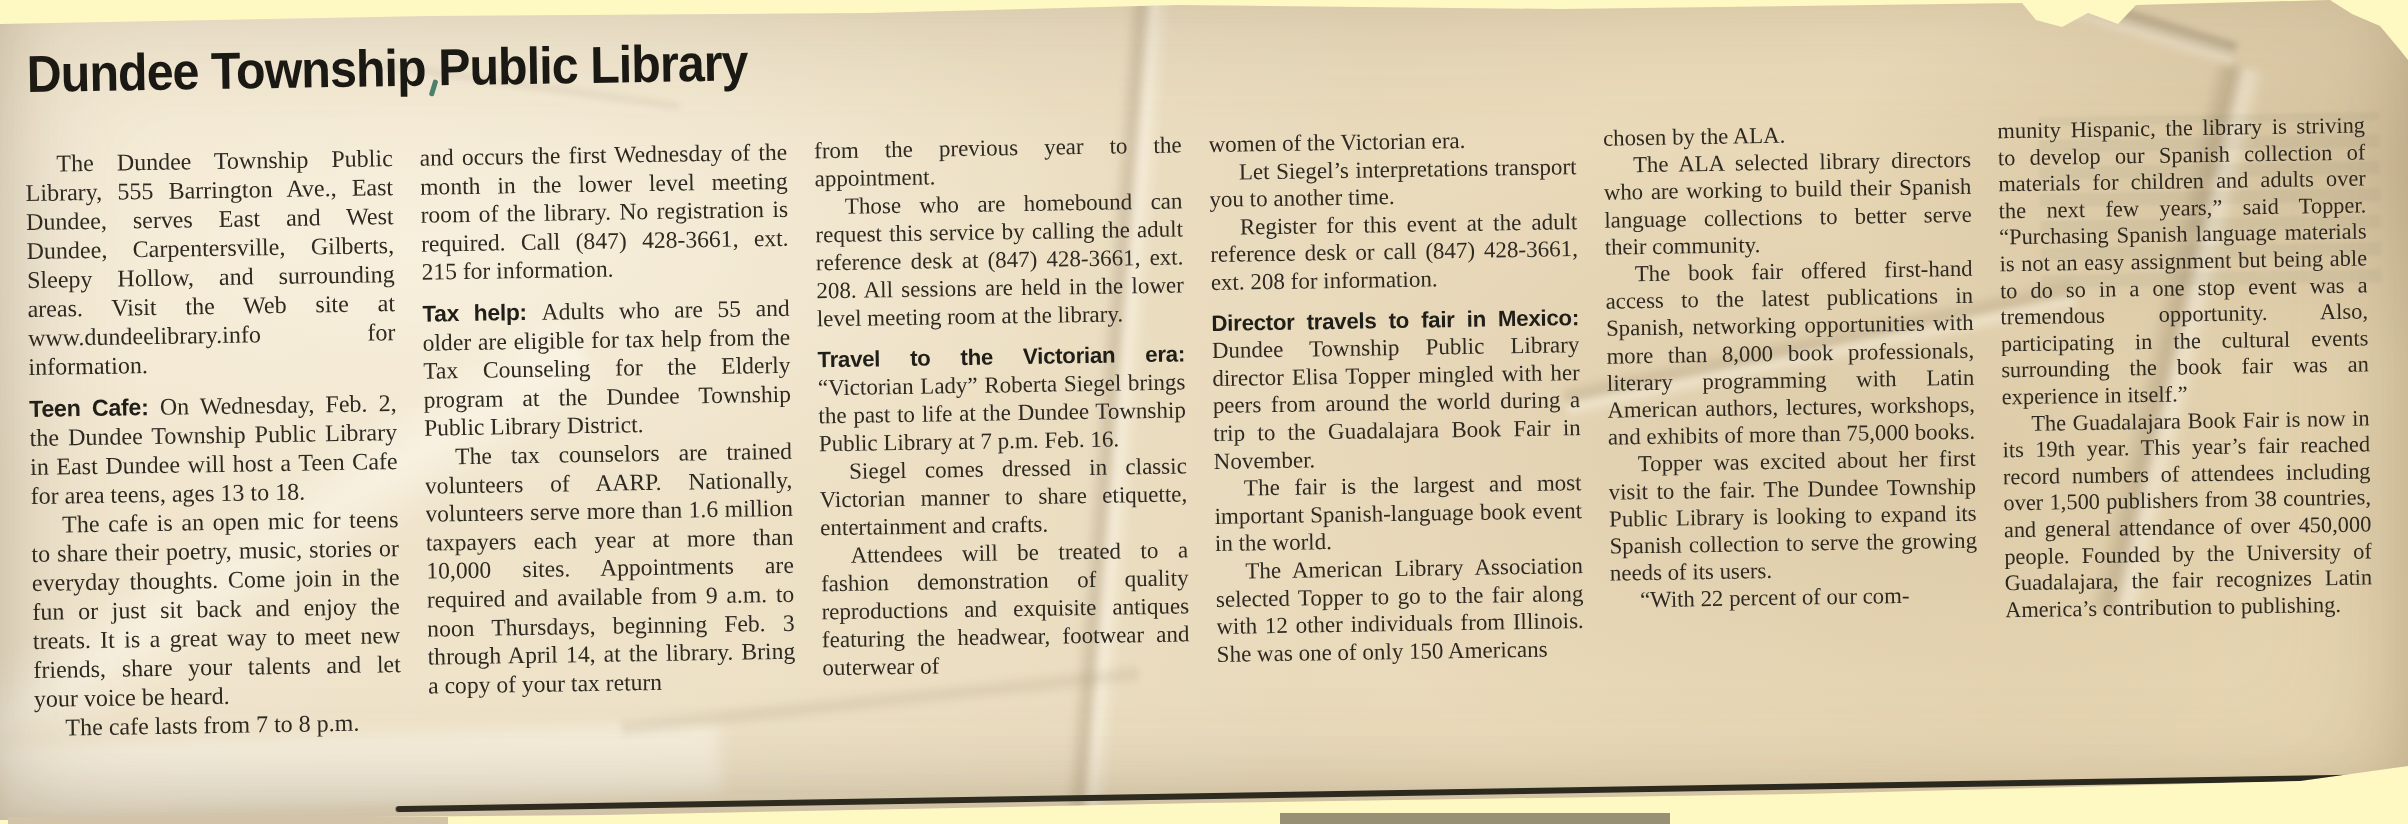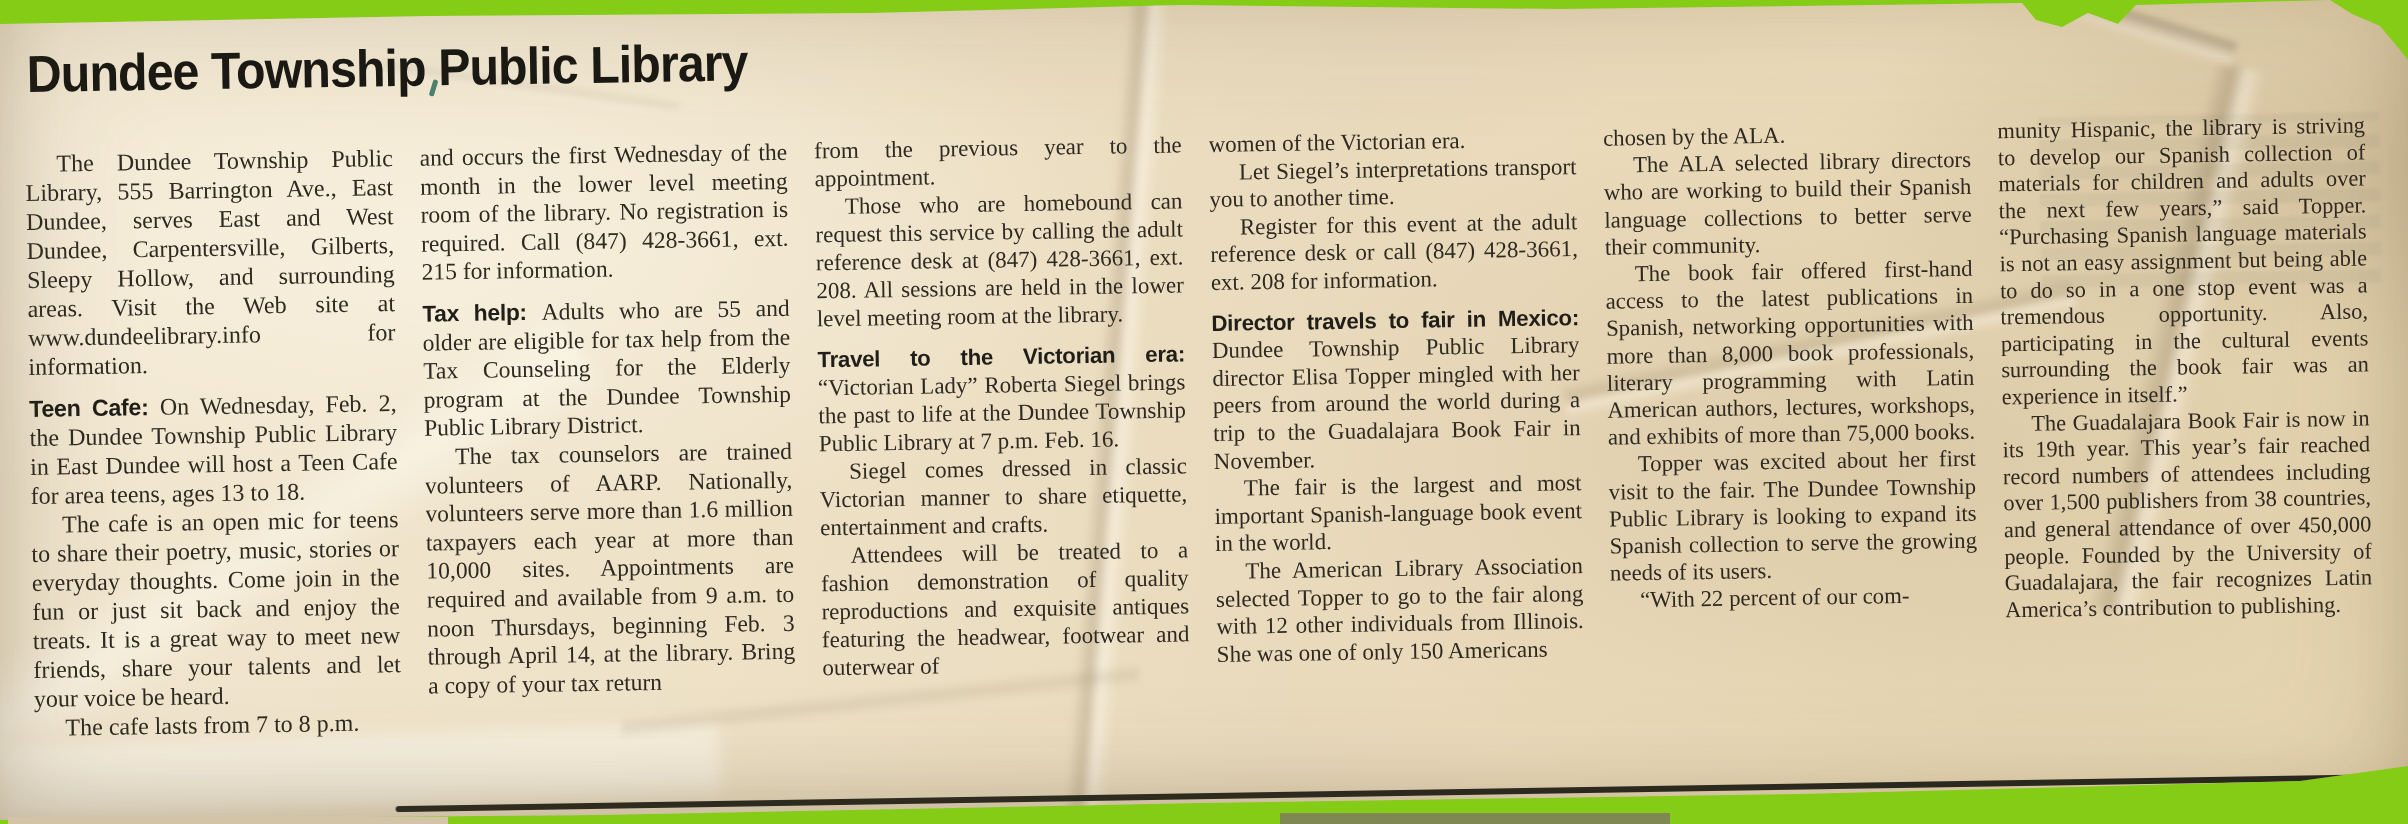--- a/index.html
+++ b/index.html
@@ -1,16 +1,16 @@
 <!DOCTYPE html>
 <html><head>
 <meta charset="utf-8">
 <style>
   html,body{margin:0;padding:0;width:2408px;height:824px;overflow:hidden;background:#070706;}
-  .page{position:absolute;inset:0;background:#84cc16;}
+  .page{position:absolute;inset:0;background:#fef9c3;}
 
   
   .clipping{
     position:absolute;inset:0;
     background:
       radial-gradient(1200px 500px at 18% 30%, rgba(255,250,238,.55), rgba(255,250,238,0) 60%),
       radial-gradient(900px 600px at 78% 55%, rgba(140,115,80,.16), rgba(140,115,80,0) 65%),
       radial-gradient(700px 300px at 96% 20%, rgba(150,125,90,.22), rgba(150,125,90,0) 70%),
       linear-gradient(97deg,#f1e6cf 0%,#eee2c8 28%,#e9dabc 55%,#ecdcba 74%,#e6d4b0 100%);
     clip-path:polygon(0px 24px,430px 16px,870px 13px,1180px 5px,1560px 9px,2022px 3px,

